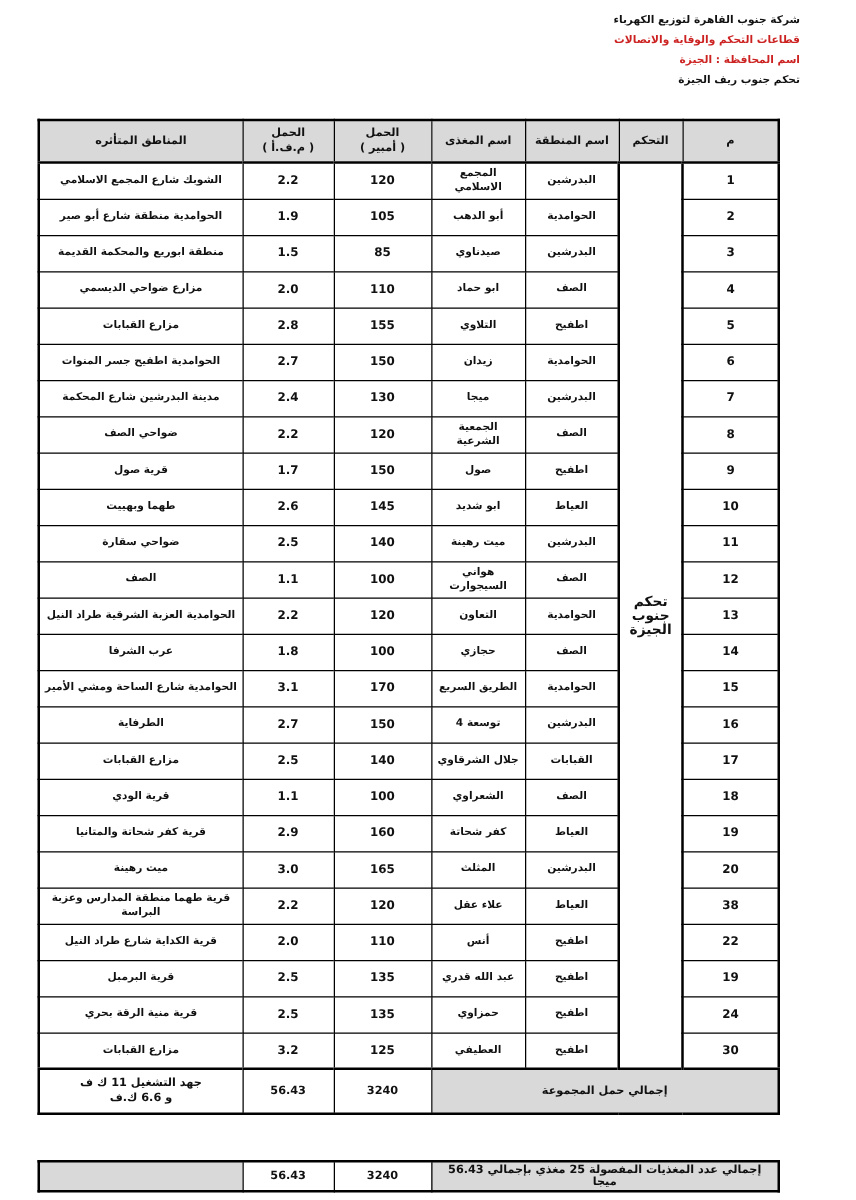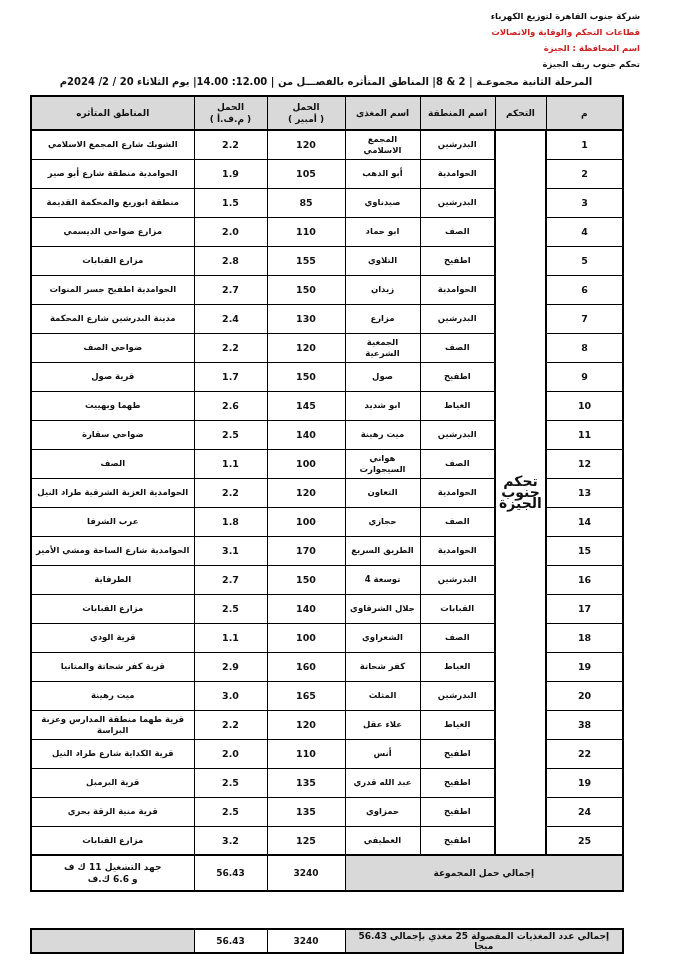--- a/index.html
+++ b/index.html
@@ -73,21 +73,21 @@
     line-height:12px;
   }
   .main-table thead th{border-bottom:2px solid var(--border);}
   .main-table tbody td{
     height:29px;
     font-size:8.5px;
     line-height:11px;
   }
   .main-table tbody td.num{font-size:9.5px;}
   .main-table td.control-cell{
-    font-size:14px;
+    font-size:11px;
     border-right:2px solid var(--border);
     border-left:2px solid var(--border);
     width:51px;
   }
   .main-table tfoot td{
     height:36px;
     font-size:9px;
     border-top:2px solid var(--border);
     white-space:pre-line;
     line-height:12px;
@@ -118,21 +118,20 @@
 
 <div class="page">
 
   <div class="letterhead">
     <div class="lh-line">شركة جنوب القاهرة لتوزيع الكهرباء</div>
     <div class="lh-line red">قطاعات التحكم والوقاية والاتصالات</div>
     <div class="lh-line red">اسم المحافظة : الجيزة</div>
     <div class="lh-line">تحكم جنوب ريف الجيزة</div>
   </div>
 
-  <div class="table-title">المرحلة الثانية مجموعـة | 2 &amp; 8| المناطق المتأثره بالفصـــل من | 12.00: 14.00| يوم الثلاثاء 20 / 2/ 2024م</div>
 
   <table class="main-table">
     <colgroup>
       <col style="width:77px">
       <col style="width:51px">
       <col style="width:75px">
       <col style="width:75px">
       <col style="width:78px">
       <col style="width:73px">
       <col style="width:163px">
@@ -196,21 +195,21 @@
           <td class="num">6</td>
           <td>الحوامدية</td>
           <td>زيدان</td>
           <td class="num">150</td>
           <td class="num">2.7</td>
           <td>الحوامدية اطفيح جسر المنوات</td>
         </tr>
         <tr>
           <td class="num">7</td>
           <td>البدرشين</td>
-          <td>مزارع</td>
+          <td>ميجا</td>
           <td class="num">130</td>
           <td class="num">2.4</td>
           <td>مدينة البدرشين شارع المحكمة</td>
         </tr>
         <tr>
           <td class="num">8</td>
           <td>الصف</td>
           <td>الجمعية الشرعية</td>
           <td class="num">120</td>
           <td class="num">2.2</td>
@@ -338,21 +337,21 @@
         </tr>
         <tr>
           <td class="num">24</td>
           <td>اطفيح</td>
           <td>حمزاوي</td>
           <td class="num">135</td>
           <td class="num">2.5</td>
           <td>قرية منية الرقة بحري</td>
         </tr>
         <tr>
-          <td class="num">25</td>
+          <td class="num">30</td>
           <td>اطفيح</td>
           <td>العطيفي</td>
           <td class="num">125</td>
           <td class="num">3.2</td>
           <td>مزارع القبابات</td>
         </tr>
       </tbody>
     <tfoot>
       <tr class="total-row">
         <td colspan="4" class="gray">إجمالي حمل المجموعة</td>

